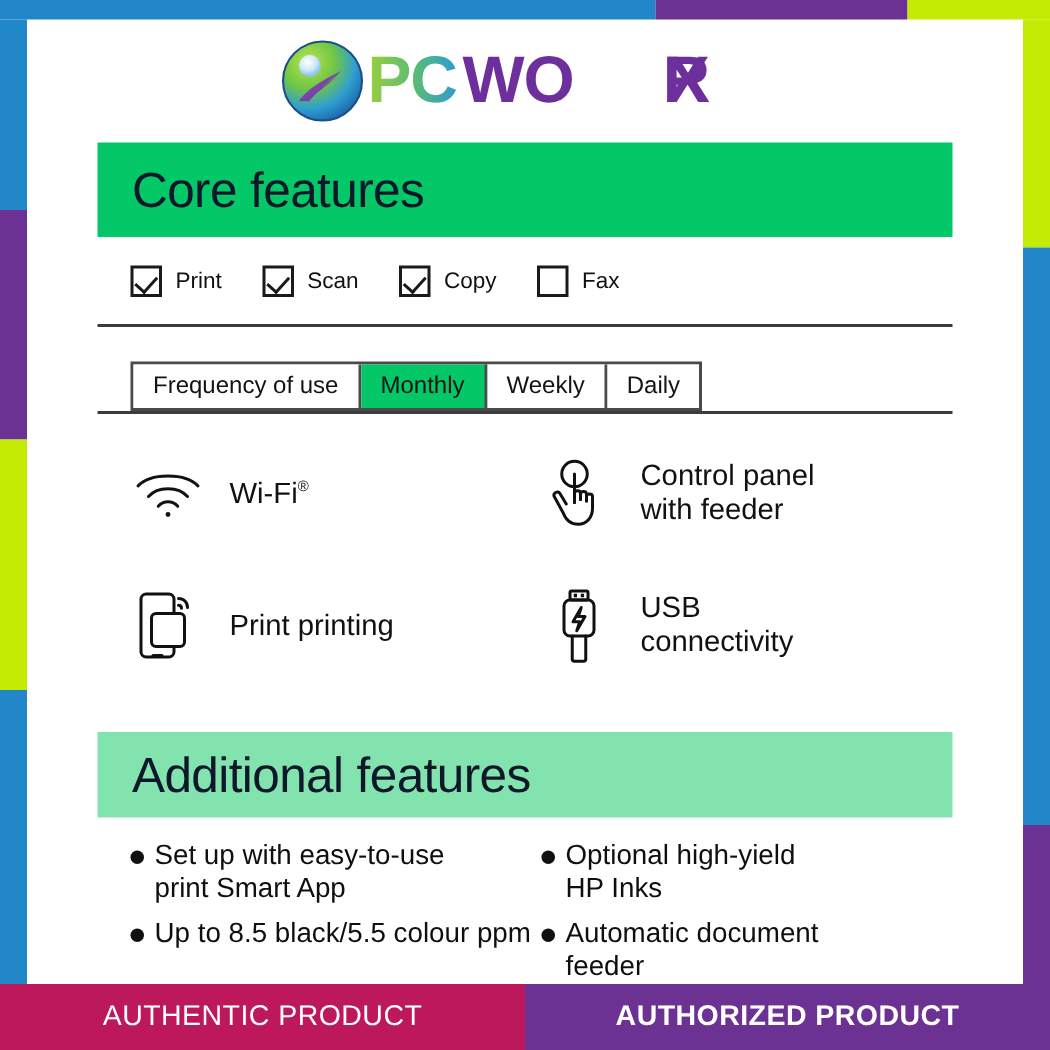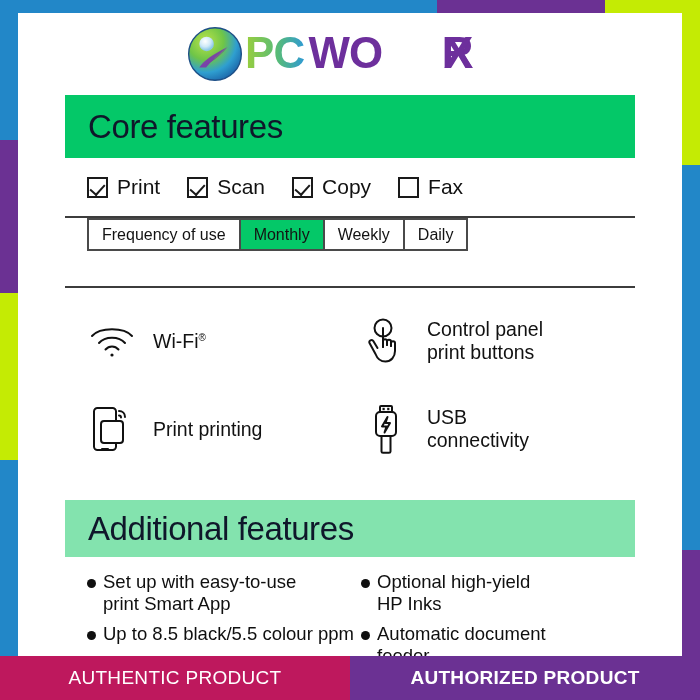--- a/index.html
+++ b/index.html
@@ -99,26 +99,26 @@
   }
   .cb-box.checked::after {
     content: "";
     position: absolute;
     left: 4px; top: 2px;
     width: 7px; height: 12px;
     border: solid #1a1a1a;
     border-width: 0 2px 2px 0;
     transform: rotate(42deg);
   }
-  .cb-label { font-size: 21px; color: #111; }
+  .cb-label { font-size: 15px; color: #111; }
 
   
   .freq-row {
-    height: 68px;
-    display: flex; align-items: flex-start;
+    height: 56px;
+    display: flex; align-items: flex-end;
     padding-left: 22px;
   }
   .freq-ctl { display: flex; border: 2px solid #4a4a4a; height: 33px; }
   .freq-cell {
     display: flex; align-items: center; justify-content: center;
     font-size: 16px; color: #131313;
     padding: 0 13px;
     border-right: 2px solid #4a4a4a;
     background: #ffffff;
     white-space: nowrap;
@@ -270,21 +270,21 @@
           <svg width="44" height="48" viewBox="0 0 44 48" fill="none" stroke="#111" stroke-width="2" stroke-linecap="round" stroke-linejoin="round">
             <circle cx="19" cy="11" r="8.5"></circle>
             <path d="M19 11 L19 30"></path>
             <path d="M19 30 L19 24 C19 21.5 23 21.5 23 24 L23 28"></path>
             <path d="M23 28 L23 24.5 C23 22 27 22 27 24.5 L27 29"></path>
             <path d="M27 29 L27 26 C27 23.7 31 23.7 31 26 L31 34 C31 40 27 44.5 21.5 44.5 C16 44.5 13 41 11.5 37 L5.5 26 C4.3 23.8 8 21.8 9.3 24 L13.5 31"></path>
           </svg>
         </span>
         <span class="txt">
           <span>Control panel</span><br>
-          <span>print buttons</span>
+          <span>with feeder</span>
         </span>
       </div>
 
       <div class="icon-item">
         <span class="glyph">
           <svg width="46" height="50" viewBox="0 0 46 50" fill="none" stroke="#111" stroke-width="2" stroke-linecap="round" stroke-linejoin="round">
             <rect x="5" y="4" width="22" height="42" rx="3.5"></rect>
             <rect x="12" y="17" width="22" height="22" rx="3" fill="#fff"></rect>
             <path d="M13 45 L19 45"></path>
             <path d="M30 7 C33.5 7 36 9.5 36 13"></path>

